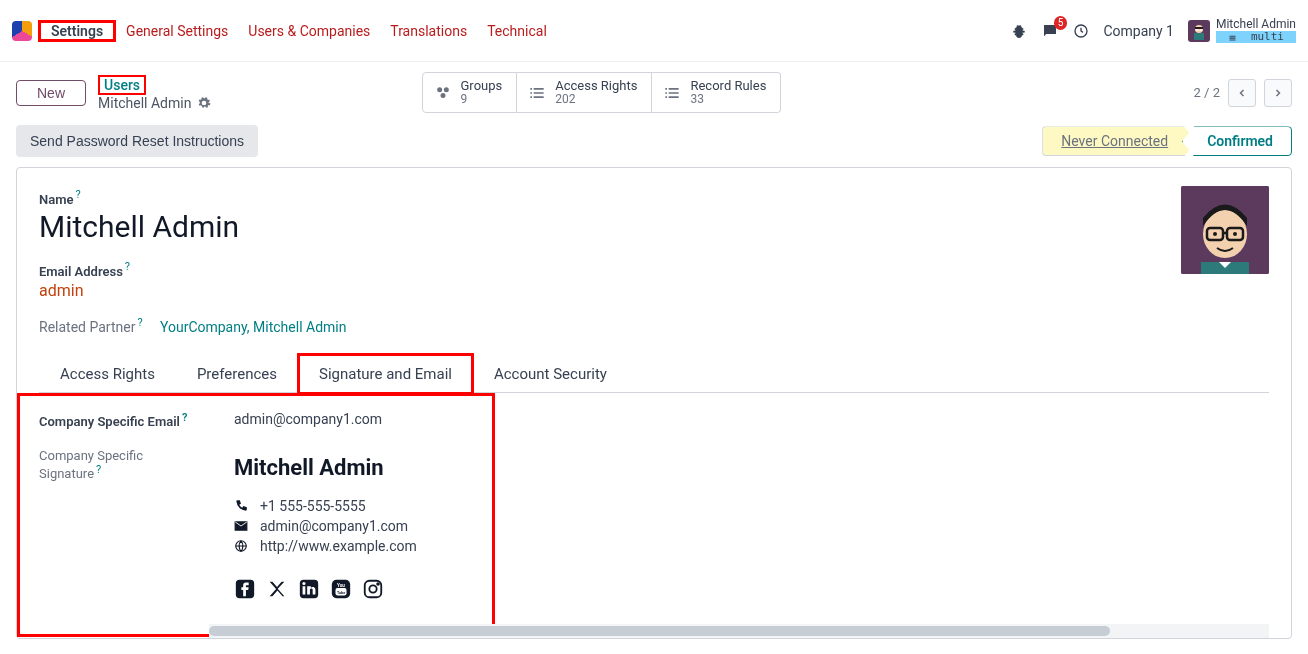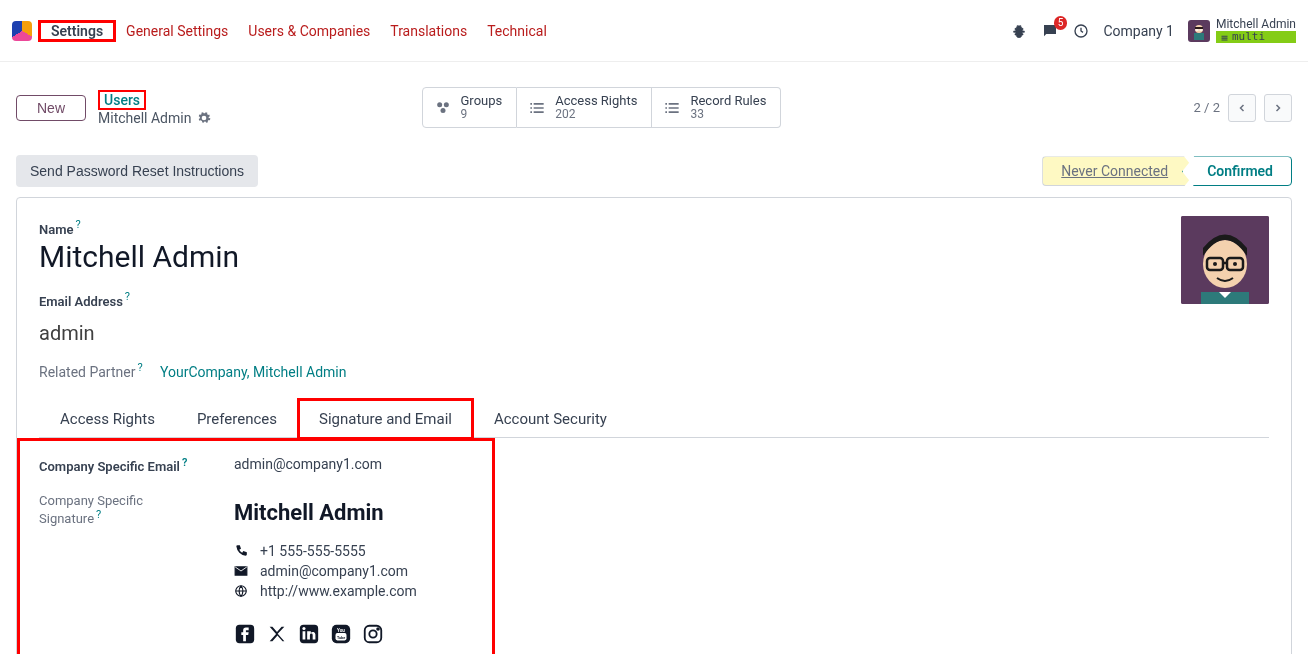--- a/index.html
+++ b/index.html
@@ -12,31 +12,31 @@
 .topnav .nav-item.active { font-weight: 600; color: #374151; }
 .red-box-thick { border: 3px solid #ff0000; padding: 2px 6px; }
 .red-box-thin { border: 2px solid #ff0000; padding: 0px 4px; }
 .spacer { flex: 1; }
 .topnav-right { display: flex; align-items: center; gap: 14px; }
 .icon { display: inline-flex; align-items: center; justify-content: center; }
 .badge { position: relative; }
 .badge-count { position: absolute; top: -6px; right: -8px; background: #dc2626; color: #fff; border-radius: 8px; font-size: 10px; padding: 0 4px; line-height: 14px; }
 .user-chip { display: flex; align-items: center; gap: 6px; }
 .avatar-sm { width: 22px; height: 22px; border-radius: 3px; background: #5b3a5e; display: flex; align-items: center; justify-content: center; }
-.multi-tag { background: #84cc16; font-family: monospace; font-size: 11px; padding: 0 4px; display: inline-flex; align-items: center; gap: 3px; }
+.multi-tag { background: #7dd3fc; font-family: monospace; font-size: 11px; padding: 0 12px; display: inline-flex; align-items: center; gap: 3px; justify-content: space-between; }
 
 
 .controlbar { display: flex; align-items: center; padding: 10px 16px 0; gap: 8px; }
 .btn-new { border: 1px solid #714b67; color: #714b67; background: #fff; padding: 4px 20px; font-size: 14px; border-radius: 4px; cursor: pointer; }
 .breadcrumb { display: flex; flex-direction: column; gap: 0; margin-left: 4px; }
 .breadcrumb-top { font-size: 14px; color: #017e84; font-weight: 500; }
 .breadcrumb-row { display: flex; align-items: center; gap: 6px; font-size: 14px; color: #4b5563; }
 .gear-sm { font-size: 12px; color: #6b7280; }
 
-.statboxes { display: flex; gap: 0; margin: 15px auto; justify-content: center; }
+.statboxes { display: flex; gap: 0; margin: 0 auto; justify-content: center; }
 .statbox { border: 1px solid #d1d5db; padding: 6px 14px 6px 10px; display: flex; align-items: center; gap: 8px; font-size: 13px; cursor: pointer; }
 .statbox:first-child { border-top-left-radius: 4px; border-bottom-left-radius: 4px; }
 .statbox:last-child { border-top-right-radius: 4px; border-bottom-right-radius: 4px; }
 .statbox + .statbox { border-left: none; }
 .statbox .stat-text { display: flex; flex-direction: column; line-height: 1.1; }
 .statbox .stat-label { color: #374151; }
 .statbox .stat-value { color: #6b7280; font-size: 12px; }
 .statbox-icon { color: #6b7280; }
 
 .pager { display: flex; align-items: center; gap: 8px; margin-left: auto; }
@@ -49,21 +49,21 @@
 .btn-grey { background: #e5e7eb; border: none; padding: 8px 14px; font-size: 14px; color: #374151; border-radius: 4px; font-weight: 500; cursor: pointer; }
 .status-pills { margin-left: auto; display: flex; }
 .pill { padding: 6px 18px; font-size: 14px; border: 1px solid #d1d5db; position: relative; }
 .pill.first { background: #fef9c3; color: #6b7280; border-top-left-radius: 4px; border-bottom-left-radius: 4px; border-right: none; clip-path: polygon(0 0, calc(100% - 12px) 0, 100% 50%, calc(100% - 12px) 100%, 0 100%); padding-right: 28px; text-decoration: underline; }
 .pill.second { background: #fff; color: #017e84; font-weight: 600; border-color: #017e84; border-top-right-radius: 4px; border-bottom-right-radius: 4px; padding-left: 24px; margin-left: -14px; clip-path: polygon(12px 0, 100% 0, 100% 100%, 12px 100%, 0 50%); }
 
 .sheet { border: 1px solid #d1d5db; border-radius: 4px; margin-top: 10px; padding: 20px 22px 0; position: relative; }
 .field-label { font-size: 13px; font-weight: 600; color: #374151; }
 .help { color: #017e84; font-size: 11px; vertical-align: super; margin-left: 2px; }
 .big-value { font-size: 30px; color: #111827; margin-top: 2px; }
-.med-value { font-size: 20px; color: #404040; margin-top: 12px; }
+.med-value { font-size: 16px; color: #c2410c; margin-top: 2px; }
 .link { color: #017e84; }
 .avatar-lg { position: absolute; top: 18px; right: 22px; width: 88px; height: 88px; border-radius: 2px; background: #5b3a5e; display: flex; align-items: flex-end; justify-content: center; overflow: hidden; }
 
 .tabs { display: flex; margin-top: 20px; border-bottom: 1px solid #d1d5db; }
 .tab { padding: 10px 20px; font-size: 15px; color: #374151; border: 1px solid transparent; border-bottom: none; cursor: pointer; margin-bottom: -1px; }
 .tab.active { border-color: #d1d5db; background: #fff; border-top-left-radius: 4px; border-top-right-radius: 4px; }
 
 .tab-content-wrap { position: relative; padding-top: 10px; }
 .red-overlay { position: absolute; border: 3px solid #ff0000; pointer-events: none; }
 .tab-content { display: flex; gap: 40px; padding: 8px 0 20px; }

